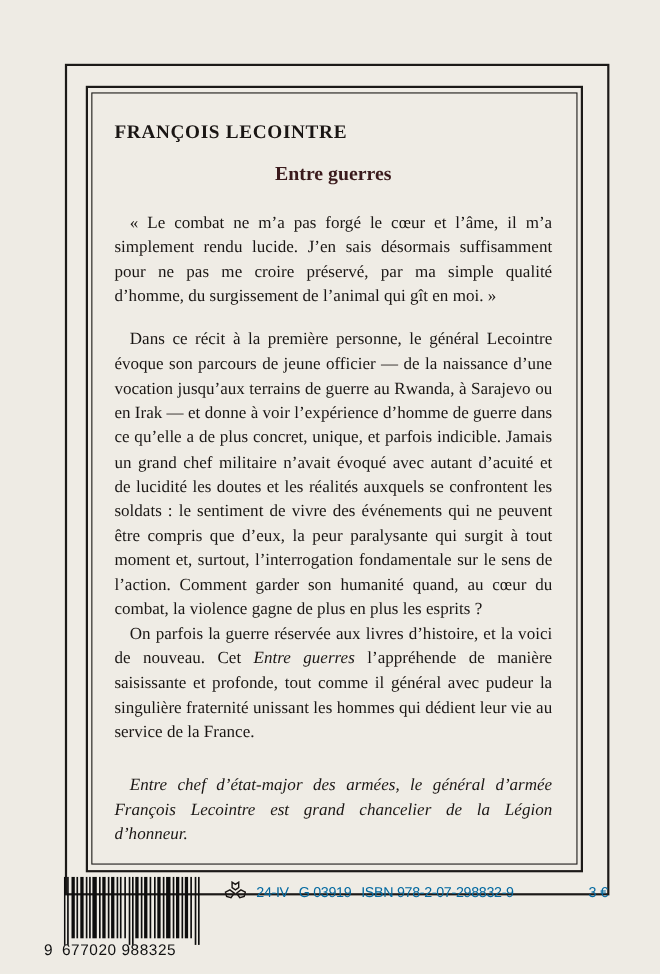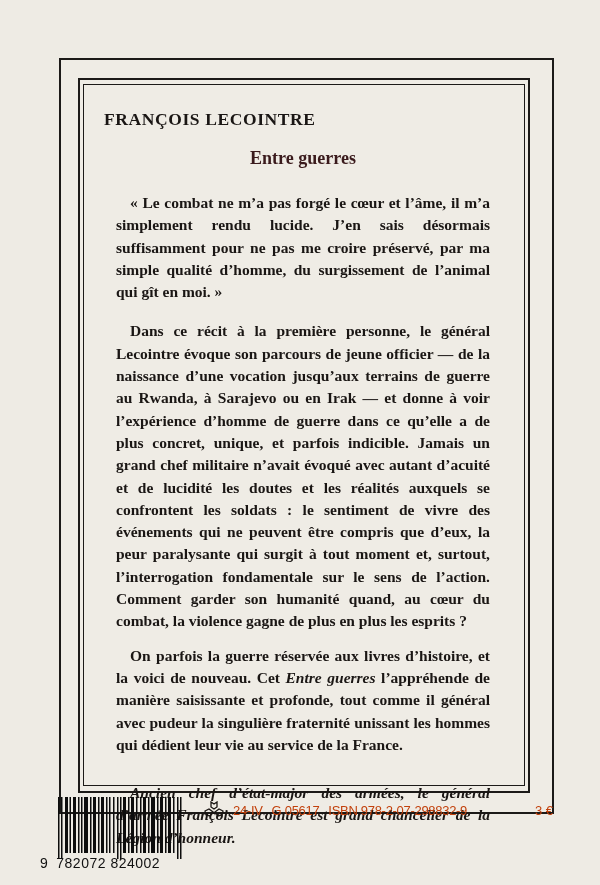--- a/index.html
+++ b/index.html
@@ -48,42 +48,42 @@
       text-align: center;
       font-family: "Liberation Serif", serif;
       font-weight: bold;
       font-size: 18px;
       color: #3a1a1c;
       margin-top: 16px;
       line-height: 24px;
     }
     .para {
       font-family: "Liberation Serif", serif;
-      font-weight: bold;
+      font-weight: normal;
       font-size: 15.5px;
       line-height: 22.3px;
       text-align: justify;
       text-indent: 14px;
-      margin: 12px;
+      margin: 0;
     }
     .quote { margin-top: 22px; }
     .p1 { margin-top: 17px; }
     .bio {
       margin-top: 26px;
       font-style: italic;
     }
     .italic { font-style: italic; }
     .footer-info {
       position: absolute;
       left: 203px; top: 800px;
       width: 350px;
       height: 20px;
       font-family: "Liberation Sans", sans-serif;
       font-size: 13px;
-      color: #c2410c;
+      color: #0369a1;
       display: flex;
       align-items: center;
     }
     .logo { width: 22px; height: 18px; margin-right: 8px; }
     .footer-info .code { margin-right: 9px; letter-spacing: -0.3px; }
     .footer-info .price { position: absolute; right: 0; }
     .barcode {
       position: absolute;
       left: 58px; top: 797px;
       width: 124px; height: 62px;
@@ -105,21 +105,21 @@
 <div class="outer-frame"></div>
 <div class="inner-frame"></div>
 <div class="inner-frame-2"></div>
 
 <div class="content">
   <div class="author">FRANÇOIS LECOINTRE</div>
   <div class="title">Entre guerres</div>
   <p class="para quote">« Le combat ne m’a pas forgé le cœur et l’âme, il m’a simplement rendu lucide. J’en sais désormais suffisamment pour ne pas me croire préservé, par ma simple qualité d’homme, du surgissement de l’animal qui gît en moi. »</p>
   <p class="para p1">Dans ce récit à la première personne, le général Lecointre évoque son parcours de jeune officier — de la naissance d’une vocation jusqu’aux terrains de guerre au Rwanda, à Sarajevo ou en Irak — et donne à voir l’expérience d’homme de guerre dans ce qu’elle a de plus concret, unique, et parfois indicible. Jamais un grand chef militaire n’avait évoqué avec autant d’acuité et de lucidité les doutes et les réalités auxquels se confrontent les soldats : le sentiment de vivre des événements qui ne peuvent être compris que d’eux, la peur paralysante qui surgit à tout moment et, surtout, l’interrogation fondamentale sur le sens de l’action. Comment garder son humanité quand, au cœur du combat, la violence gagne de plus en plus les esprits ?</p>
   <p class="para"><span>On parfois la guerre réservée aux livres d’histoire, et la voici de nouveau. Cet </span><span class="italic">Entre guerres</span><span> l’appréhende de manière saisissante et profonde, tout comme il général avec pudeur la singulière fraternité unissant les hommes qui dédient leur vie au service de la France.</span></p>
-  <p class="para bio">Ancien chef d’état-major des armées, le général d’armée François Lecointre est grand chancelier de la Légion d’honneur.</p>
+  <p class="para bio">Entre chef d’état-major des armées, le général d’armée François Lecointre est grand chancelier de la Légion d’honneur.</p>
 </div>
 
 <svg class="barcode" viewBox="0 0 124 62" preserveAspectRatio="none">
   <g fill="#0d0d0d">
     <rect x="0" y="0" width="1.5" height="62"></rect>
     <rect x="3" y="0" width="1.5" height="62"></rect>
     <rect x="7" y="0" width="3" height="56"></rect>
     <rect x="11.5" y="0" width="1.5" height="56"></rect>
     <rect x="15" y="0" width="3" height="56"></rect>
     <rect x="20" y="0" width="1.5" height="56"></rect>
@@ -144,27 +144,27 @@
     <rect x="93" y="0" width="4" height="56"></rect>
     <rect x="99" y="0" width="1.5" height="56"></rect>
     <rect x="102" y="0" width="3" height="56"></rect>
     <rect x="107" y="0" width="1.5" height="56"></rect>
     <rect x="110" y="0" width="3" height="56"></rect>
     <rect x="115" y="0" width="1.5" height="56"></rect>
     <rect x="119" y="0" width="1.5" height="62"></rect>
     <rect x="122" y="0" width="1.5" height="62"></rect>
   </g>
 </svg>
-<div class="barcode-digits"><span class="first">9</span><span>782072 824002</span></div>
+<div class="barcode-digits"><span class="first">9</span><span>677020 988325</span></div>
 
 <div class="footer-info">
   <svg class="logo" viewBox="0 0 22 18">
     <g fill="none" stroke="#1a1614" stroke-width="1.3">
       <path d="M8 1 L8 6 L11 8 L14 6 L14 1 L11 3 Z"></path>
       <path d="M2 10 L6 8 L10 11 L7 15 L3 14 Z"></path>
       <path d="M12 11 L16 8 L20 10 L19 14 L15 15 Z"></path>
     </g>
   </svg>
   <span class="code">24-IV</span>
-  <span class="code">G 05617</span>
+  <span class="code">G 03919</span>
   <span class="code">ISBN 978-2-07-298832-9</span>
   <span class="price">3 €</span>
 </div>
 
 </body></html>

